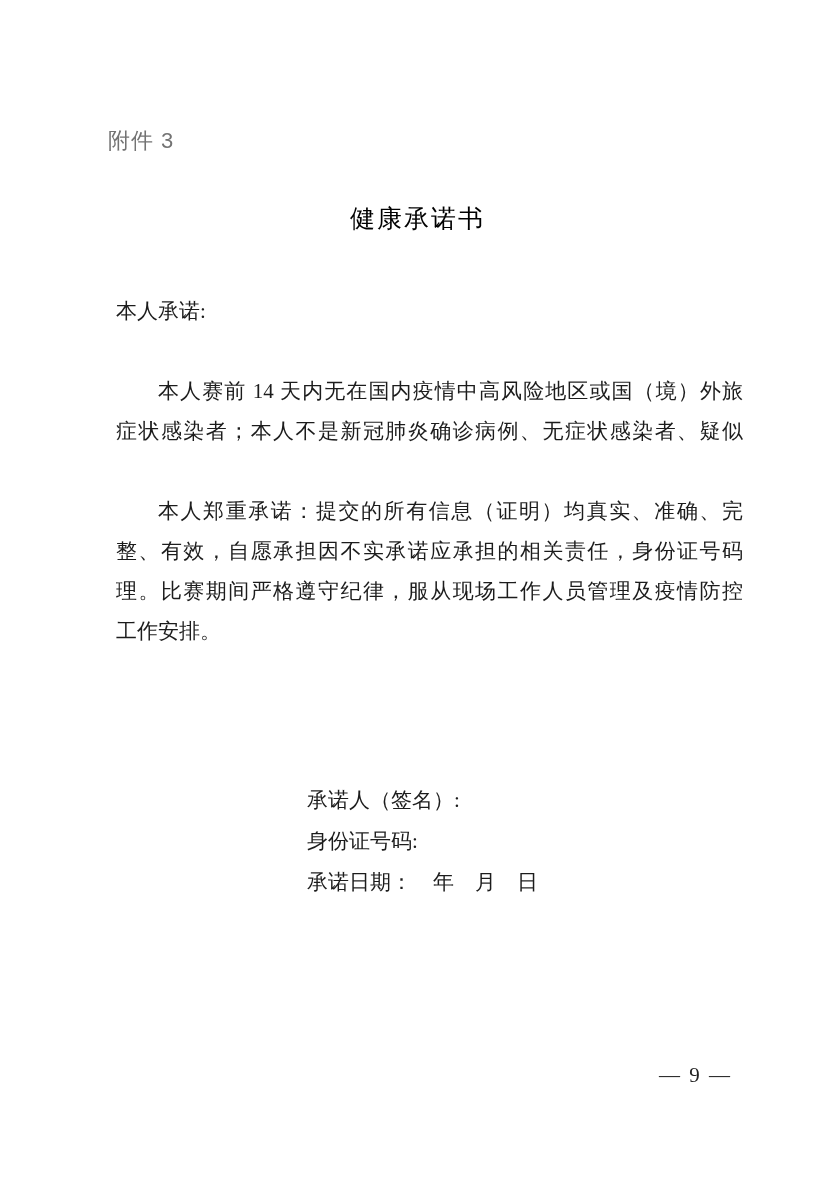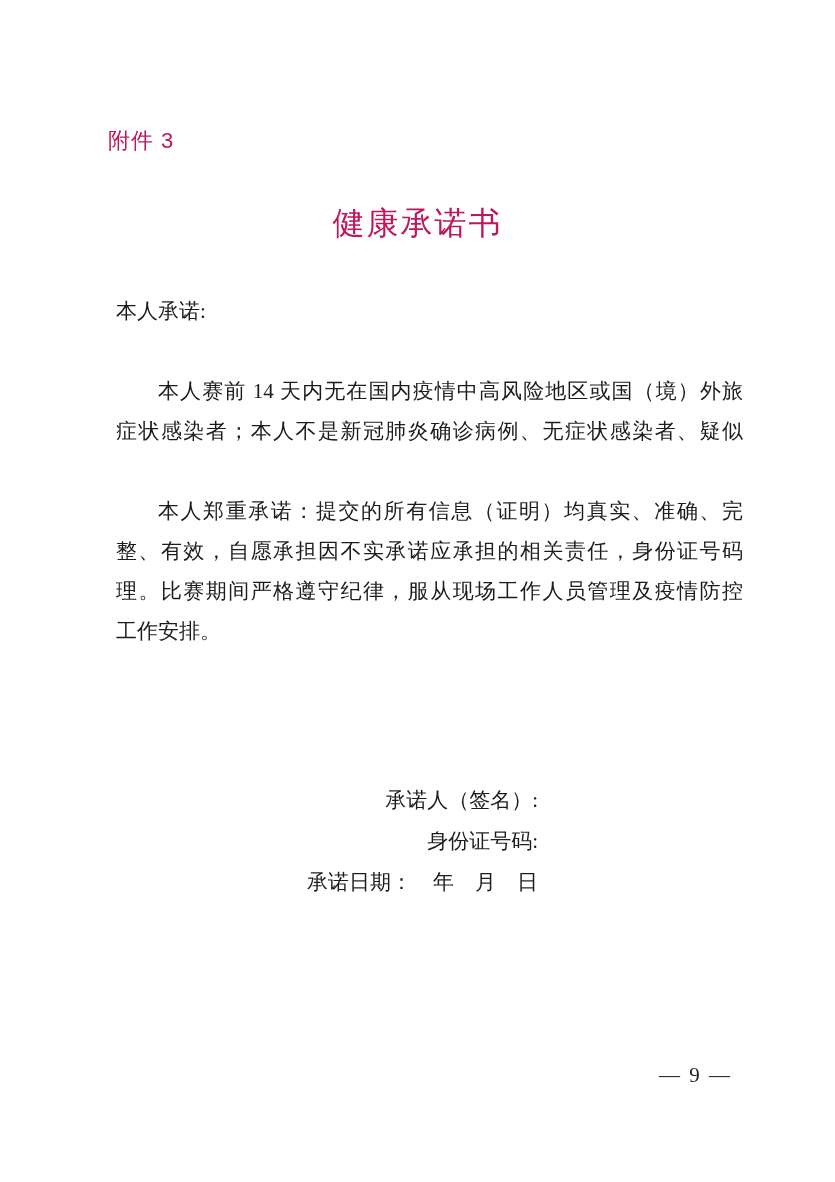--- a/index.html
+++ b/index.html
@@ -14,52 +14,52 @@
     font-family: "Liberation Serif", "DejaVu Serif", serif;
     overflow: hidden;
   }
   .attachment-label {
     position: absolute;
     left: 108px;
     top: 126px;
     font-family: "Liberation Sans", "DejaVu Sans", sans-serif;
     font-size: 22px;
     letter-spacing: 1px;
-    color: #be185d;
+    color: #737373;
   }
   .doc-title {
     position: absolute;
     top: 202px;
     left: 0;
     width: 100%;
     text-align: center;
-    font-size: 32px;
+    font-size: 25px;
     font-weight: 400;
     letter-spacing: 2px;
-    color: #be185d;
+    color: #000000;
   }
   .doc-body {
     position: absolute;
     left: 116px;
     top: 291px;
     width: 627px;
     font-size: 21px;
     line-height: 40px;
   }
   .line { height: 40px; overflow: hidden; }
   .line.j { text-align: justify; text-align-last: justify; }
   .line.ind { text-indent: 42px; margin-top: 40px; }
   .signature-block {
     position: absolute;
     left: 307px;
     top: 780px;
     font-size: 21px;
     line-height: 41px;
   }
-  .sig-line { height: 41px; white-space: pre; text-align: right; }
+  .sig-line { height: 41px; white-space: pre; }
   .page-number {
     position: absolute;
     top: 1063px;
     right: 103px;
     font-size: 21px;
     letter-spacing: 2px;
     color: #222;
   }
 </style>
 </head>

